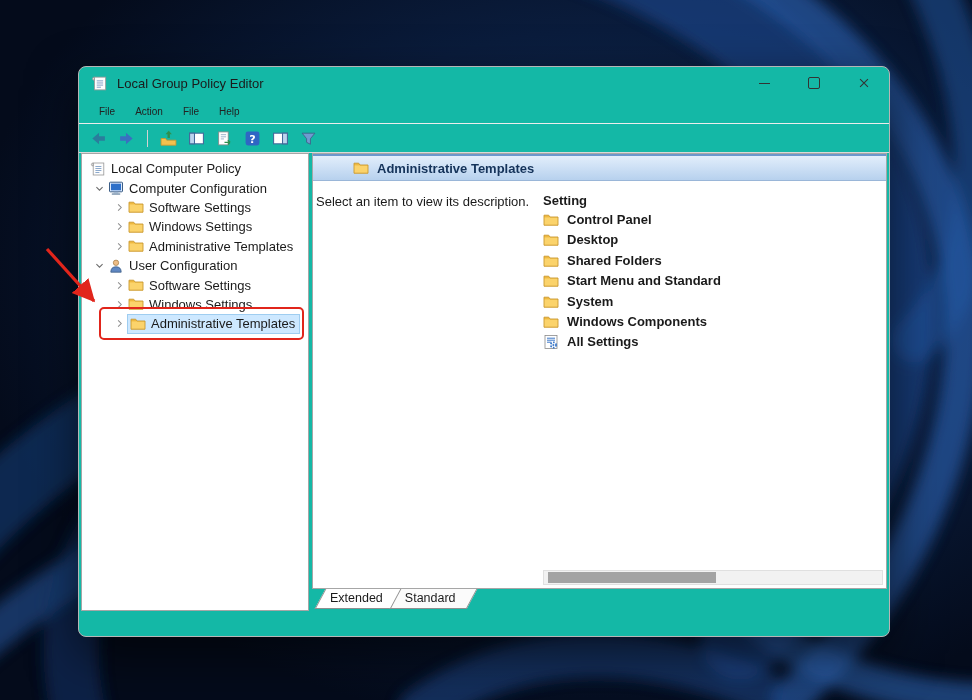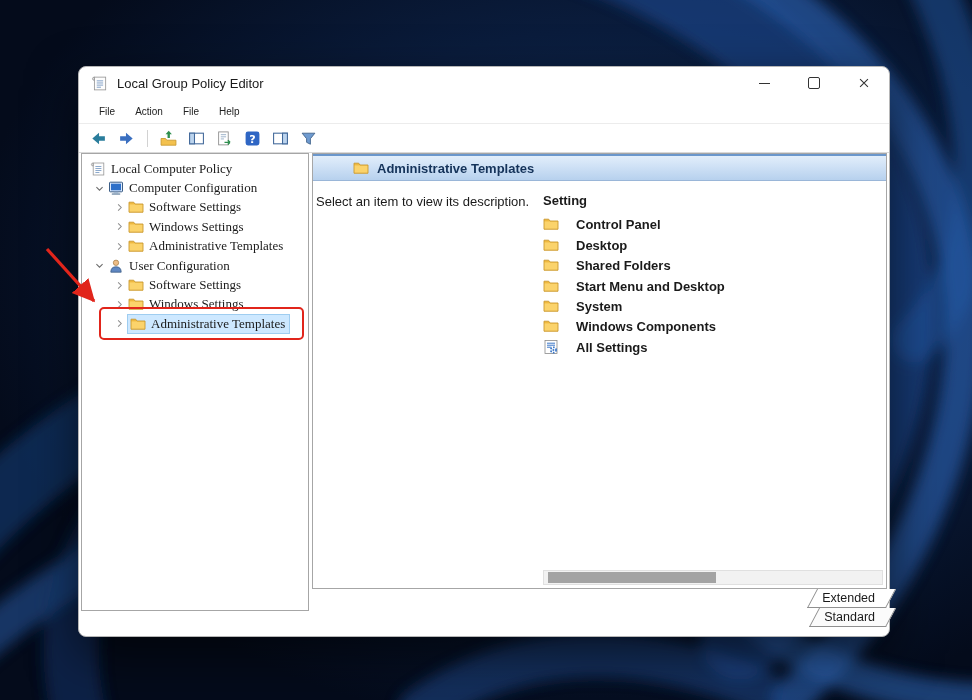--- a/index.html
+++ b/index.html
@@ -7,21 +7,21 @@
     width:972px;height:700px;position:relative;overflow:hidden;
     font-family:"Liberation Sans","DejaVu Sans",sans-serif;
     background:#050e20;
   }
   svg{display:block}
   .wallpaper{position:absolute;inset:0;z-index:0;}
 
   
   .window{
     position:absolute;left:78px;top:66px;width:810px;height:569px;z-index:2;
-    background:#ffffff;border:1px solid #b6b6b6;border-radius:8px;
+    background:#14b8a6;border:1px solid #b6b6b6;border-radius:8px;
     box-shadow:0 18px 50px rgba(0,0,0,.6);
   }
   .titlebar{height:32px;display:flex;align-items:center;padding-left:12px;}
   .title-icon{width:17px;height:17px;flex:0 0 auto;}
   .title-text{margin-left:9px;font-size:13px;color:#1b1b1b;}
   .controls{margin-left:auto;display:flex;height:100%;}
   .ctrl{width:50px;height:100%;display:flex;align-items:center;justify-content:center;cursor:default;}
   .ctrl:last-child{border-top-right-radius:8px;}
   .min-glyph{width:11px;height:1px;background:#333;}
   .max-glyph{width:10px;height:10px;border:1.1px solid #333;border-radius:2px;}
@@ -31,21 +31,21 @@
 
   .toolbar{height:28px;border-top:1px solid #ececec;border-bottom:1px solid #d9d9d9;
     display:flex;align-items:center;padding-left:8px;gap:5px;}
   .tb-btn{width:23px;height:22px;display:flex;align-items:center;justify-content:center;}
   .tb-btn svg{width:17px;height:17px;}
   .tb-sep{width:1px;height:17px;background:#d2d2d2;margin:0 4px;}
 
   
   .main{position:absolute;top:86px;left:2px;right:2px;bottom:25px;display:flex;gap:3px;}
   .tree-pane{width:226px;flex:0 0 auto;border:1px solid #a6a6a6;background:#fff;
-    padding-top:5px;overflow:hidden;font-family:Liberation Serif, serif;}
+    padding-top:5px;overflow:hidden;}
   .t-row{height:19.4px;display:flex;align-items:center;font-size:13px;color:#1a1a1a;white-space:nowrap;}
   .t-row.lvl0{padding-left:8px;}
   .t-row.lvl1{padding-left:8px;}
   .t-row.lvl2{padding-left:28px;}
   .chev{width:18px;height:16px;flex:0 0 auto;display:flex;align-items:center;justify-content:center;}
   .chev svg{width:11px;height:11px;}
   .t-icon{width:16px;height:16px;flex:0 0 auto;margin-right:5px;}
   .hl{display:flex;align-items:center;}
   .hl.selected{background:#cde8ff;outline:1px solid #9fcdf0;padding:1px 4px 1px 0;}
   .hl.selected .t-icon{margin-left:2px;}
@@ -53,28 +53,28 @@
   .right-col{flex:1;display:flex;flex-direction:column;min-width:0;}
   .right-pane{flex:1;border:1px solid #a6a6a6;background:#fff;position:relative;overflow:hidden;}
   .pane-header{height:24px;background:linear-gradient(#e2eefb,#b7d1ee);
     border-top:2px solid #6b97cc;border-bottom:1px solid #9ab6d8;
     display:flex;align-items:center;padding-left:40px;gap:8px;
     font-size:13px;font-weight:bold;color:#15335a;}
   .pane-header .t-icon{margin-right:0;}
   .description{position:absolute;left:3px;top:40px;font-size:13px;color:#1a1a1a;}
   .list{position:absolute;left:230px;top:36px;right:10px;font-weight:bold;}
   .col-header{height:22px;line-height:22px;font-size:13px;color:#1a1a1a;}
-  .l-row{height:20.4px;display:flex;align-items:flex-end;gap:17px;font-size:13px;color:#1a1a1a;white-space:nowrap;}
+  .l-row{height:20.4px;display:flex;align-items:flex-start;gap:8px;font-size:13px;color:#1a1a1a;white-space:nowrap;}
   .l-icon{width:16px;height:16px;flex:0 0 auto;}
 
   .h-scroll{position:absolute;left:230px;right:3px;bottom:3px;height:13px;background:#f2f2f2;
     border:1px solid #e0e0e0;}
   .h-thumb{position:absolute;left:4px;top:1px;bottom:1px;width:168px;background:#a3a3a3;}
 
-  .tabs-row{height:22px;display:flex;align-items:flex-end;padding-left:8px;flex-direction:column;}
+  .tabs-row{height:22px;display:flex;align-items:flex-start;padding-left:8px;}
   .tab{position:relative;height:20px;line-height:19px;padding:0 16px 0 10px;margin-right:-4px;
     font-size:12.5px;color:#1a1a1a;}
   .tab::before{content:"";position:absolute;inset:0;background:#fbfbfb;
     border:1px solid #8f8f8f;border-top:none;transform:skewX(-28deg);}
   .tab.active::before{background:#ffffff;}
   .tab .lbl{position:relative;z-index:1;}
 
   
   .anno-rect{position:absolute;left:99px;top:307px;width:201px;height:29px;z-index:5;
     border:2px solid #e1251b;border-radius:5px;pointer-events:none;}
@@ -390,21 +390,21 @@
           <div class="l-row">
             <svg class="l-icon">
                 <use href="#sym-folder"></use>
               </svg>
             <span>Shared Folders</span>
           </div>
           <div class="l-row">
             <svg class="l-icon">
                 <use href="#sym-folder"></use>
               </svg>
-            <span>Start Menu and Desktop</span>
+            <span>Start Menu and Standard</span>
           </div>
           <div class="l-row">
             <svg class="l-icon">
                 <use href="#sym-folder"></use>
               </svg>
             <span>System</span>
           </div>
           <div class="l-row">
             <svg class="l-icon">
                 <use href="#sym-folder"></use>

